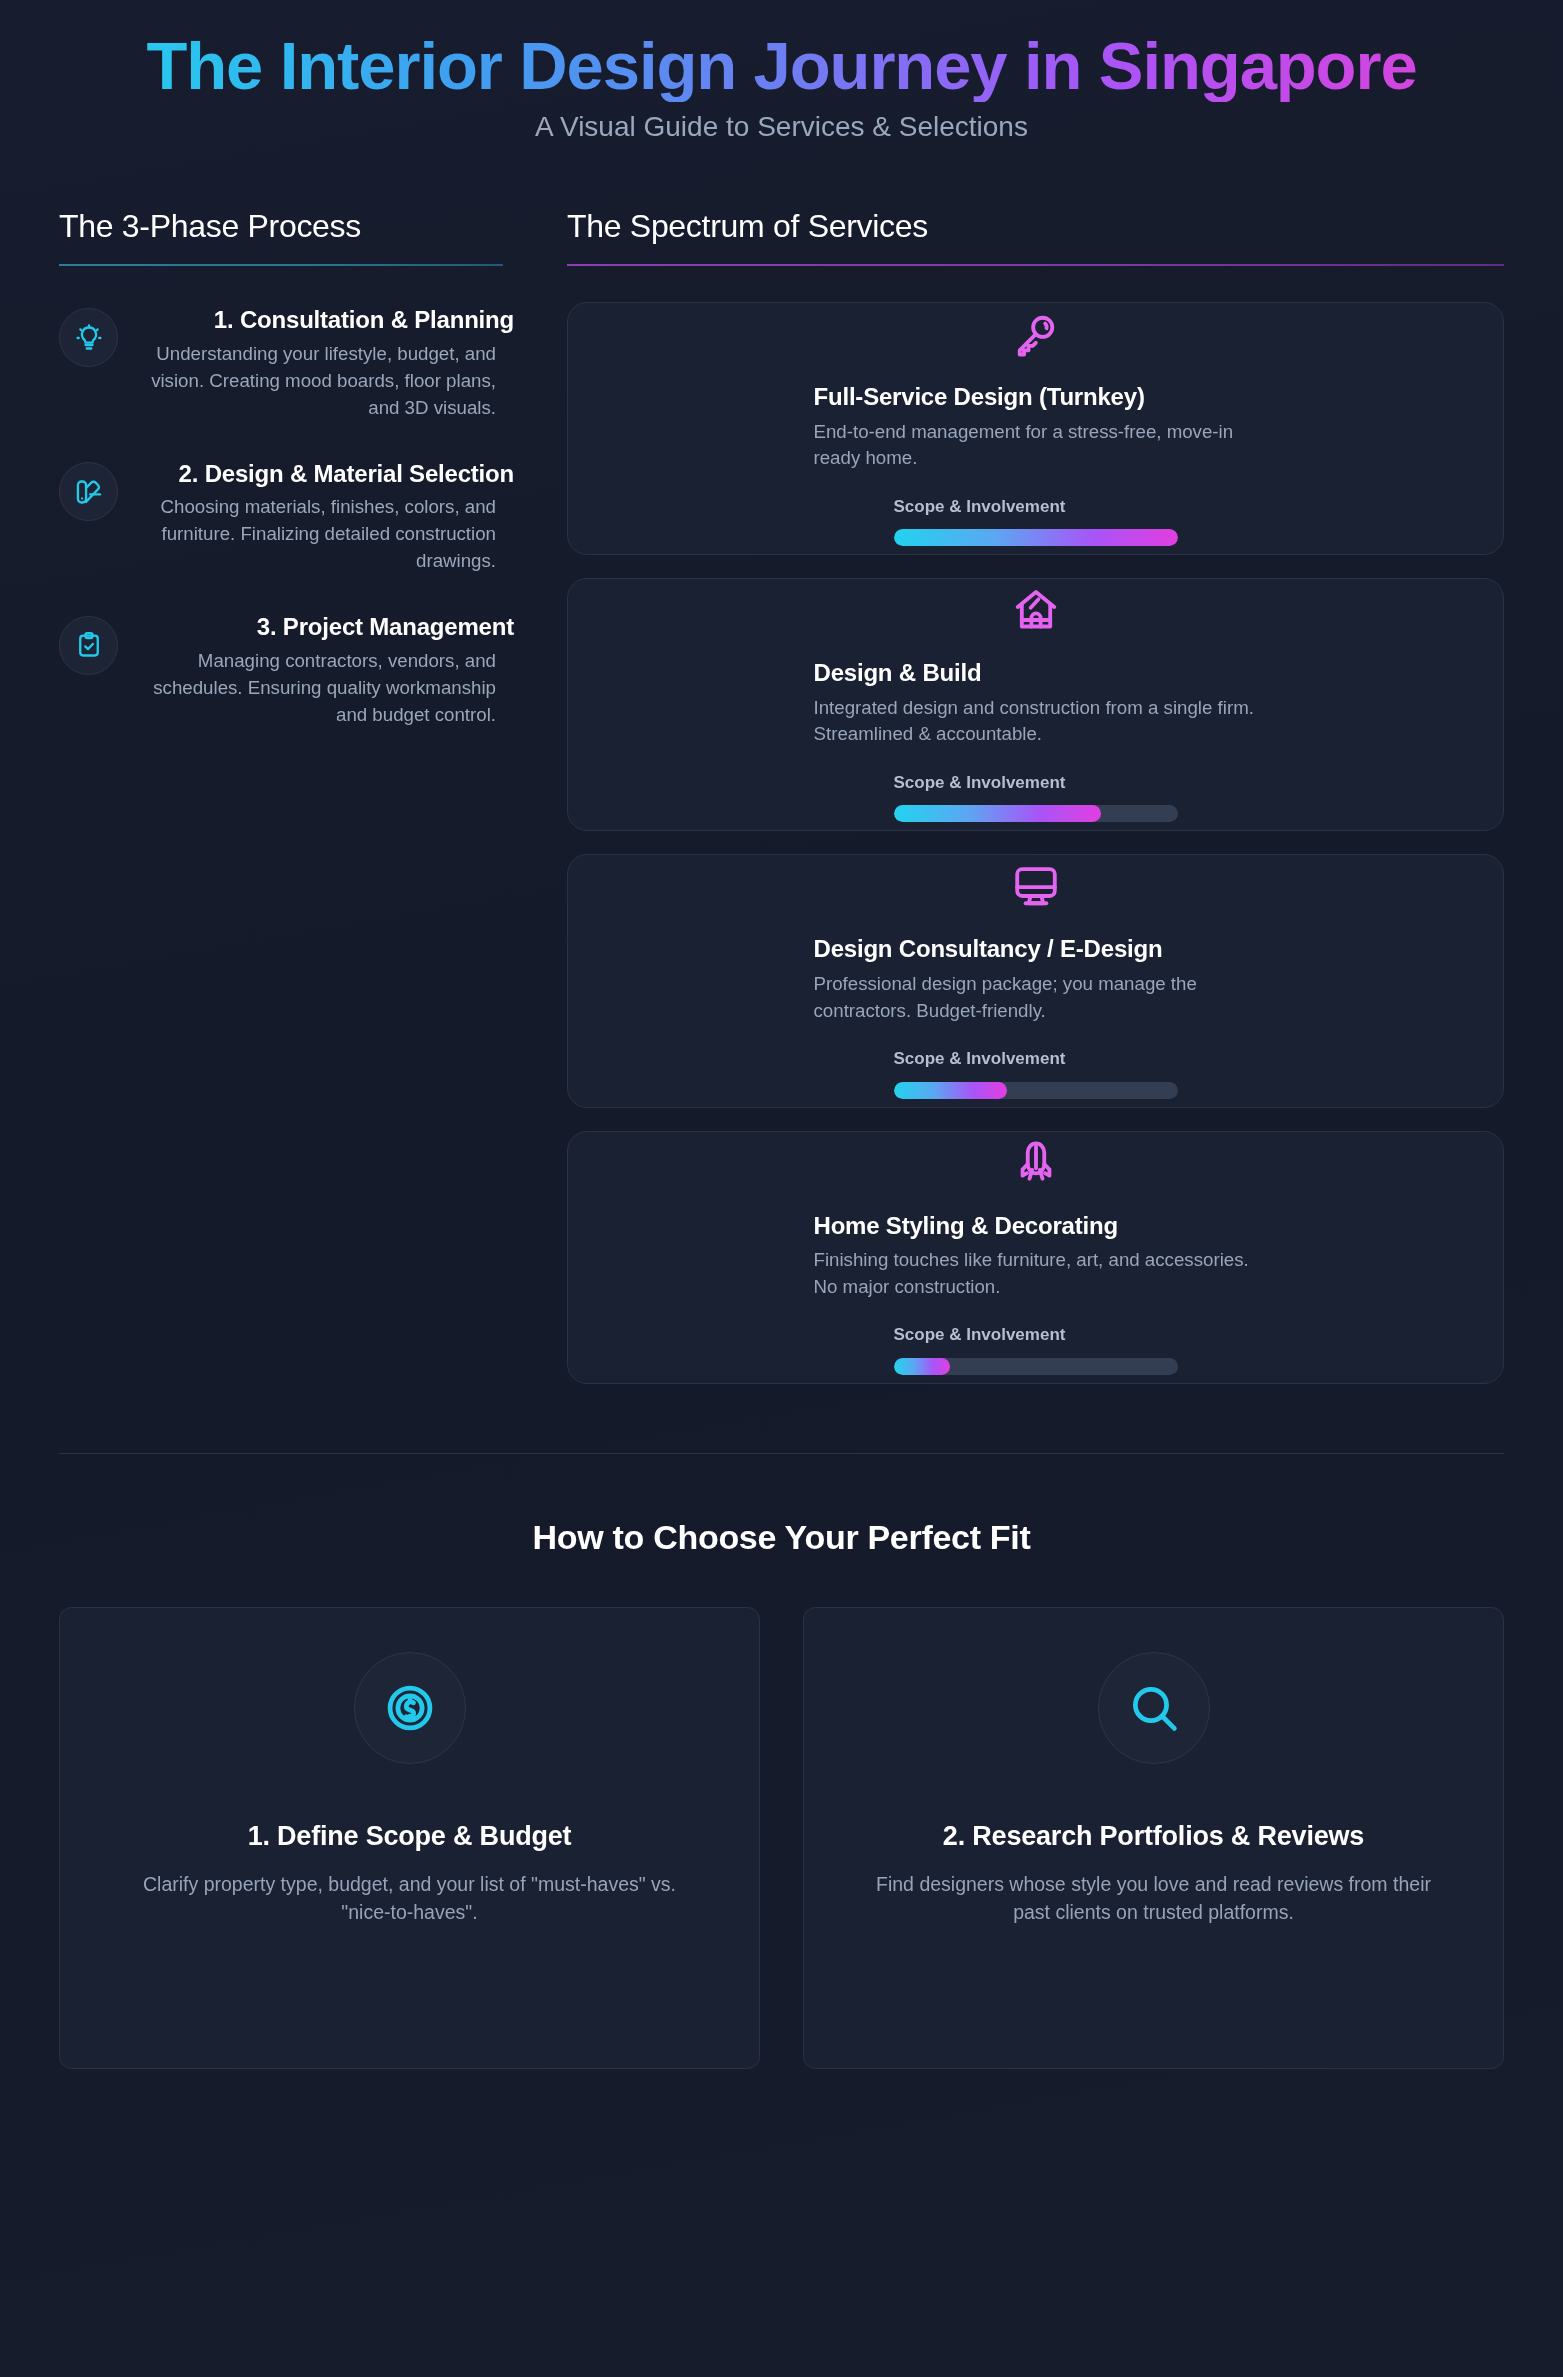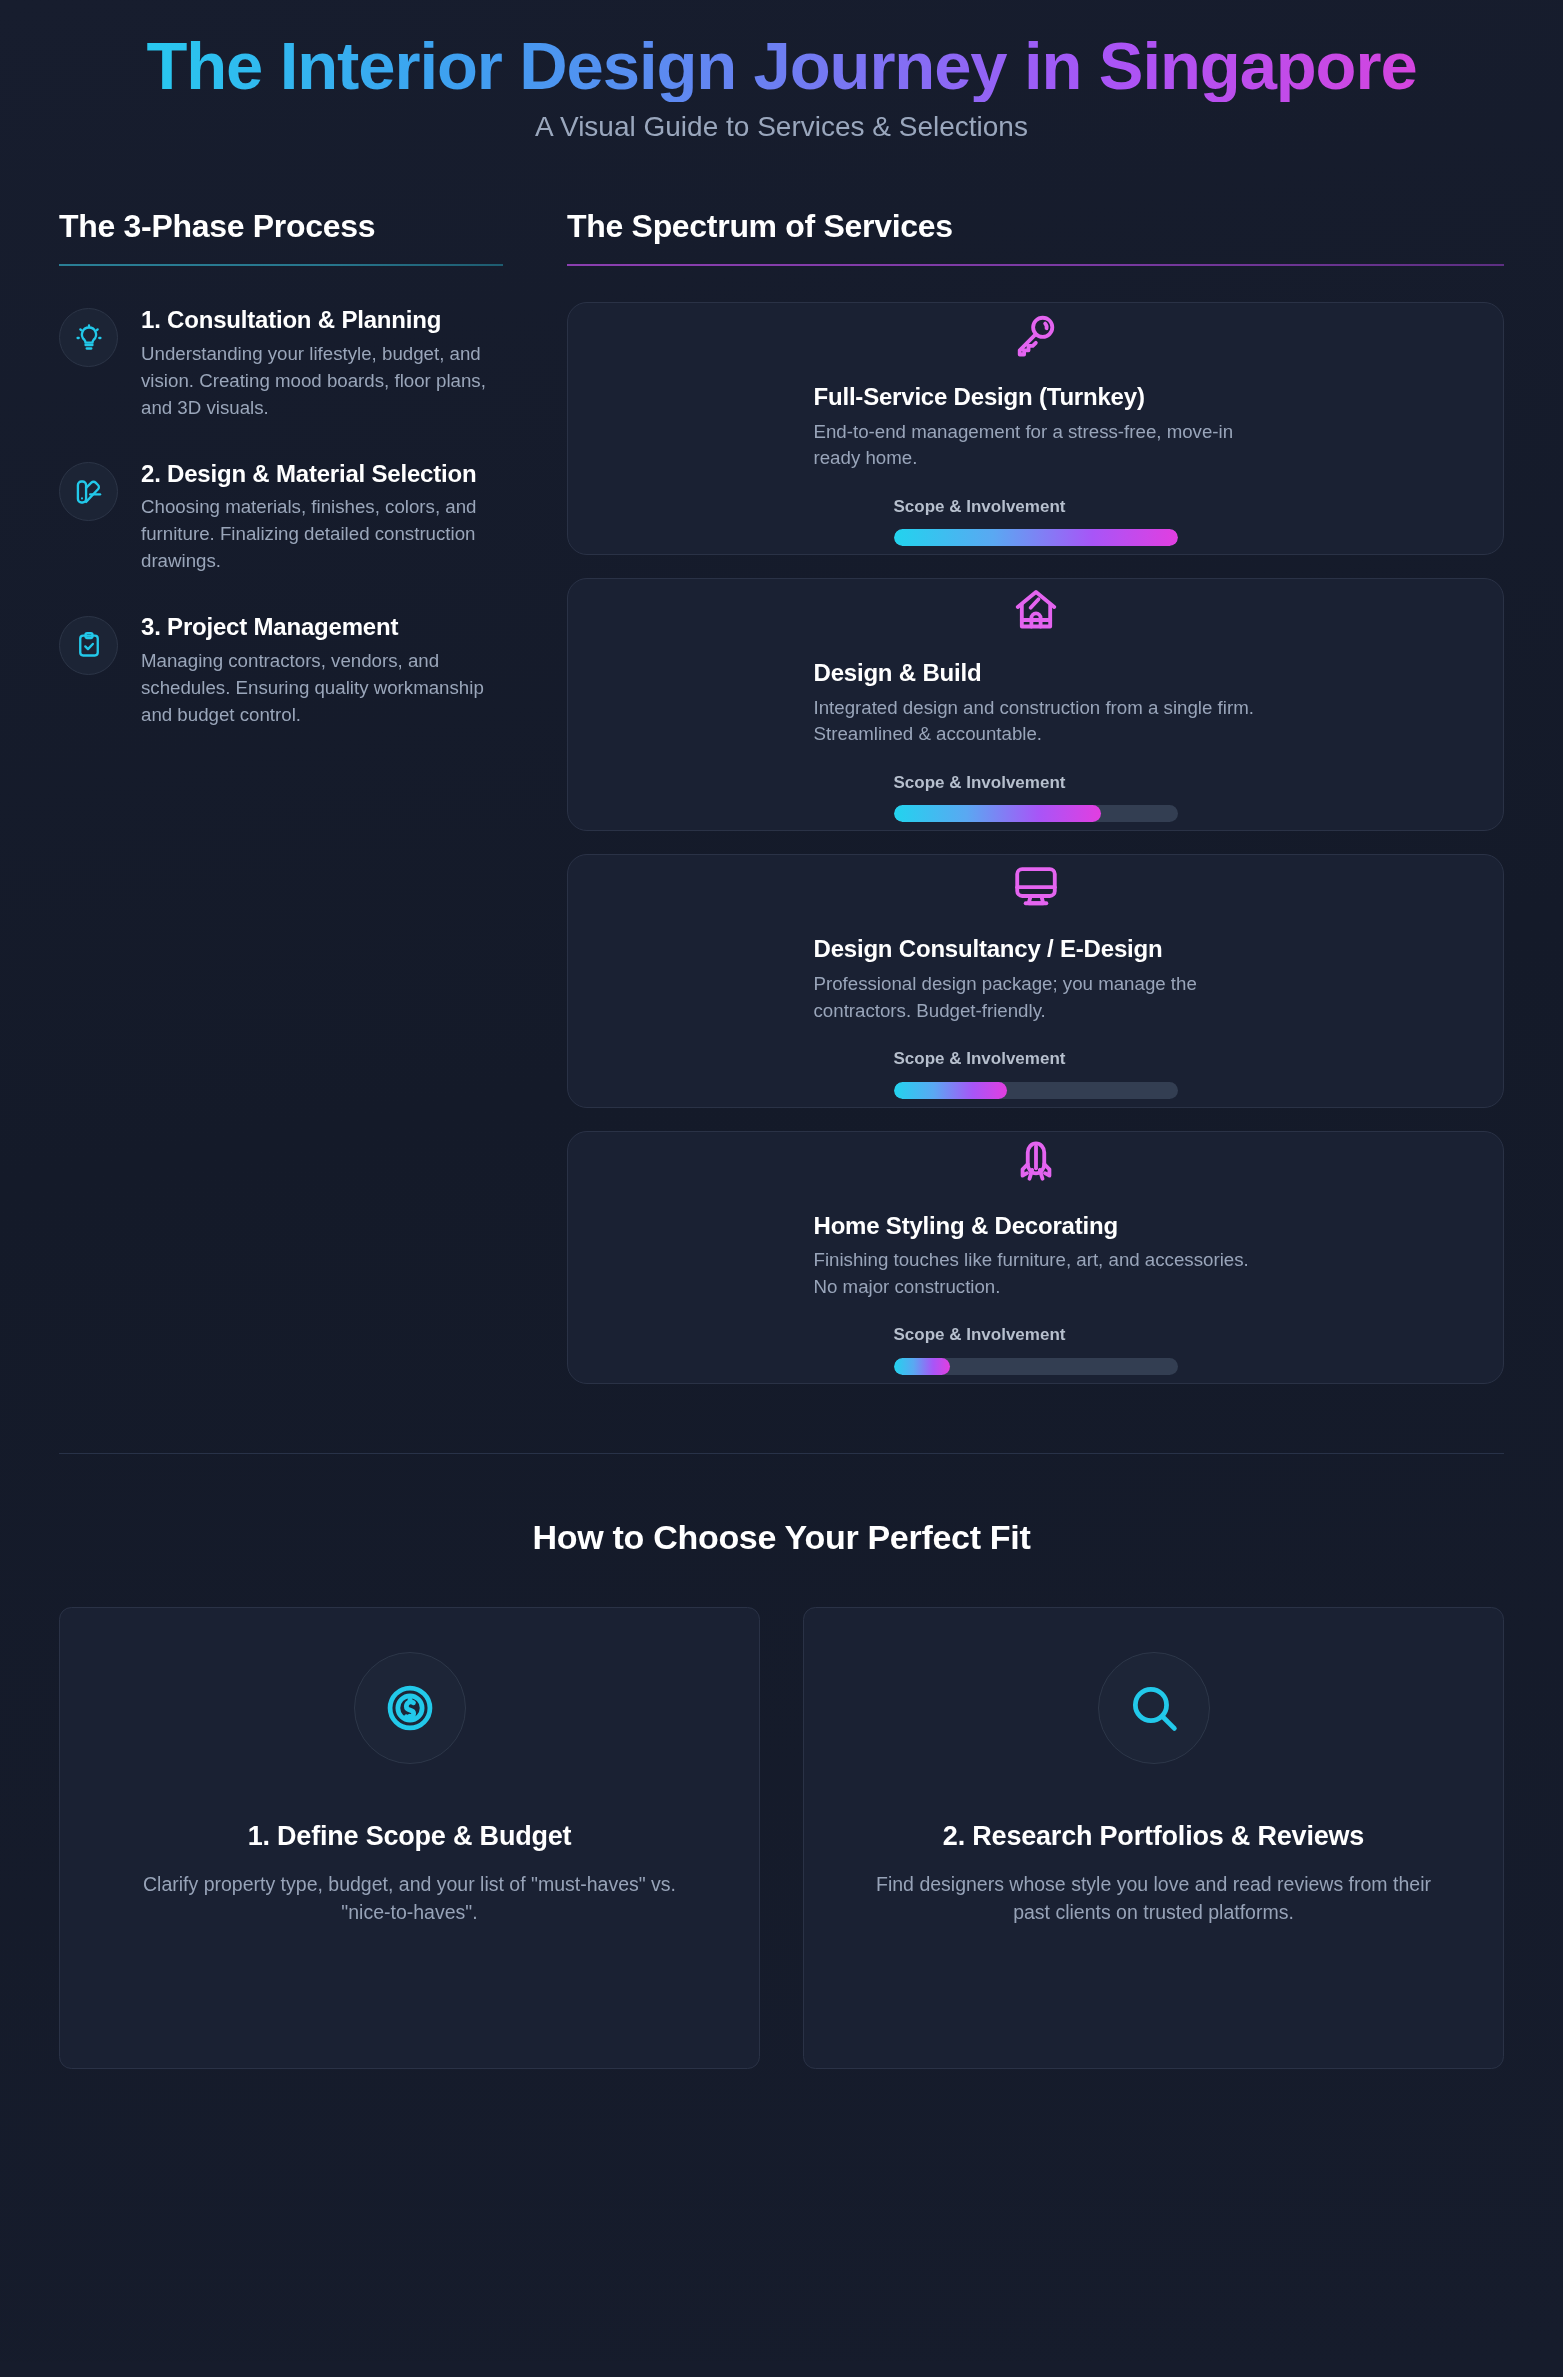--- a/index.html
+++ b/index.html
@@ -50,21 +50,21 @@
     gap: 53px;
     margin-top: 66px;
     align-items: flex-start;
   }
 
   .col-left  { width: 455px; flex: none; }
   .col-right { flex: 1; }
 
   .section-title {
     font-size: 32px;
-    font-weight: 700;
+    font-weight: 400;
     color: #ffffff;
     line-height: 1.12;
     letter-spacing: -0.3px;
   }
 
   .rule { height: 1.8px; margin-top: 19.5px; }
   .rule.cyan   { background: linear-gradient(90deg, #2a7f96 0%, #27768d 60%, #1e5c70 100%); width: 444px; }
   .rule.purple { background: linear-gradient(90deg, #8b3fb0 0%, #7b3aa3 55%, #5d2f82 100%); width: 100%; }
 
   
@@ -81,21 +81,21 @@
     flex: none;
     border-radius: 50%;
     background: #1c2435;
     border: 0.9px solid #2b3purple;
     border: 0.9px solid #2c3547;
     display: flex; align-items: center; justify-content: center;
     margin-top: 3.6px;
   }
   .phase-icon svg { width: 28px; height: 28px; stroke: #22c9ea; fill: none; stroke-width: 2; stroke-linecap: round; stroke-linejoin: round; }
 
-  .phase-body { flex: 1; }
+  .phase-body { flex: 1; text-align: right; }
 
   .phase-title {
     font-size: 24px;
     font-weight: 700;
     color: #ffffff;
     line-height: 1.24;
     letter-spacing: -0.2px;
   }
 
   .phase-desc {

